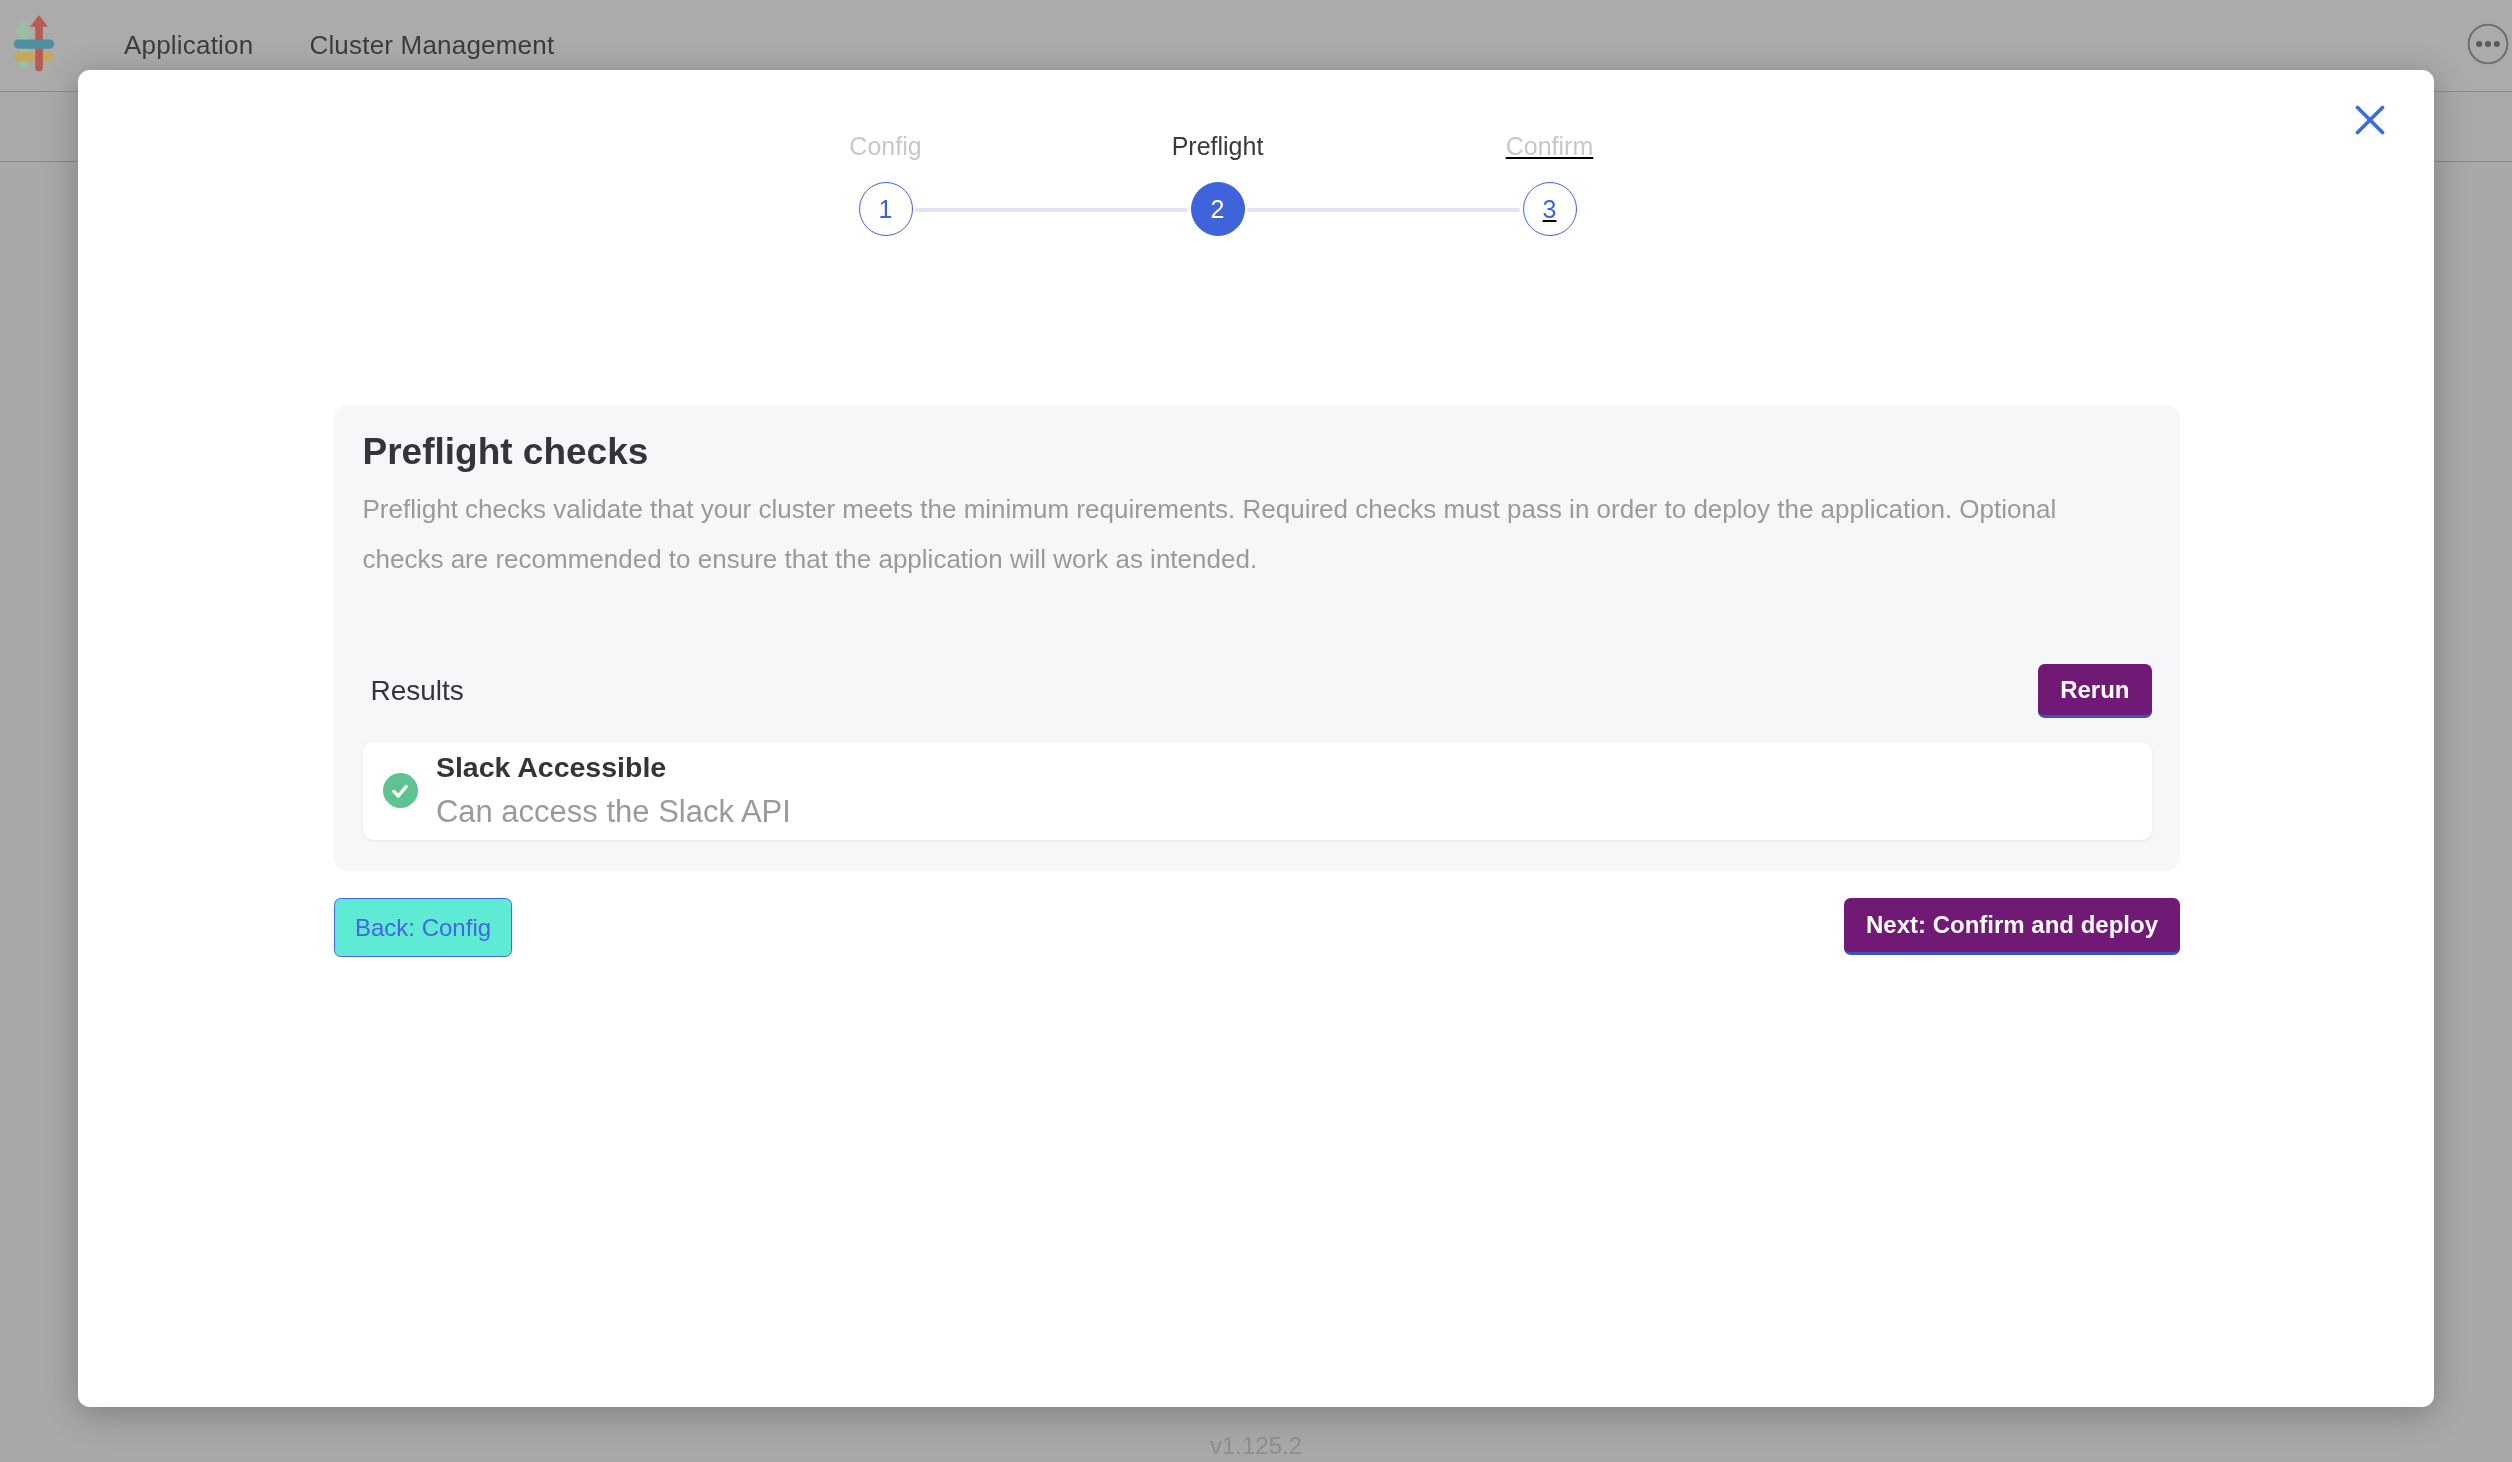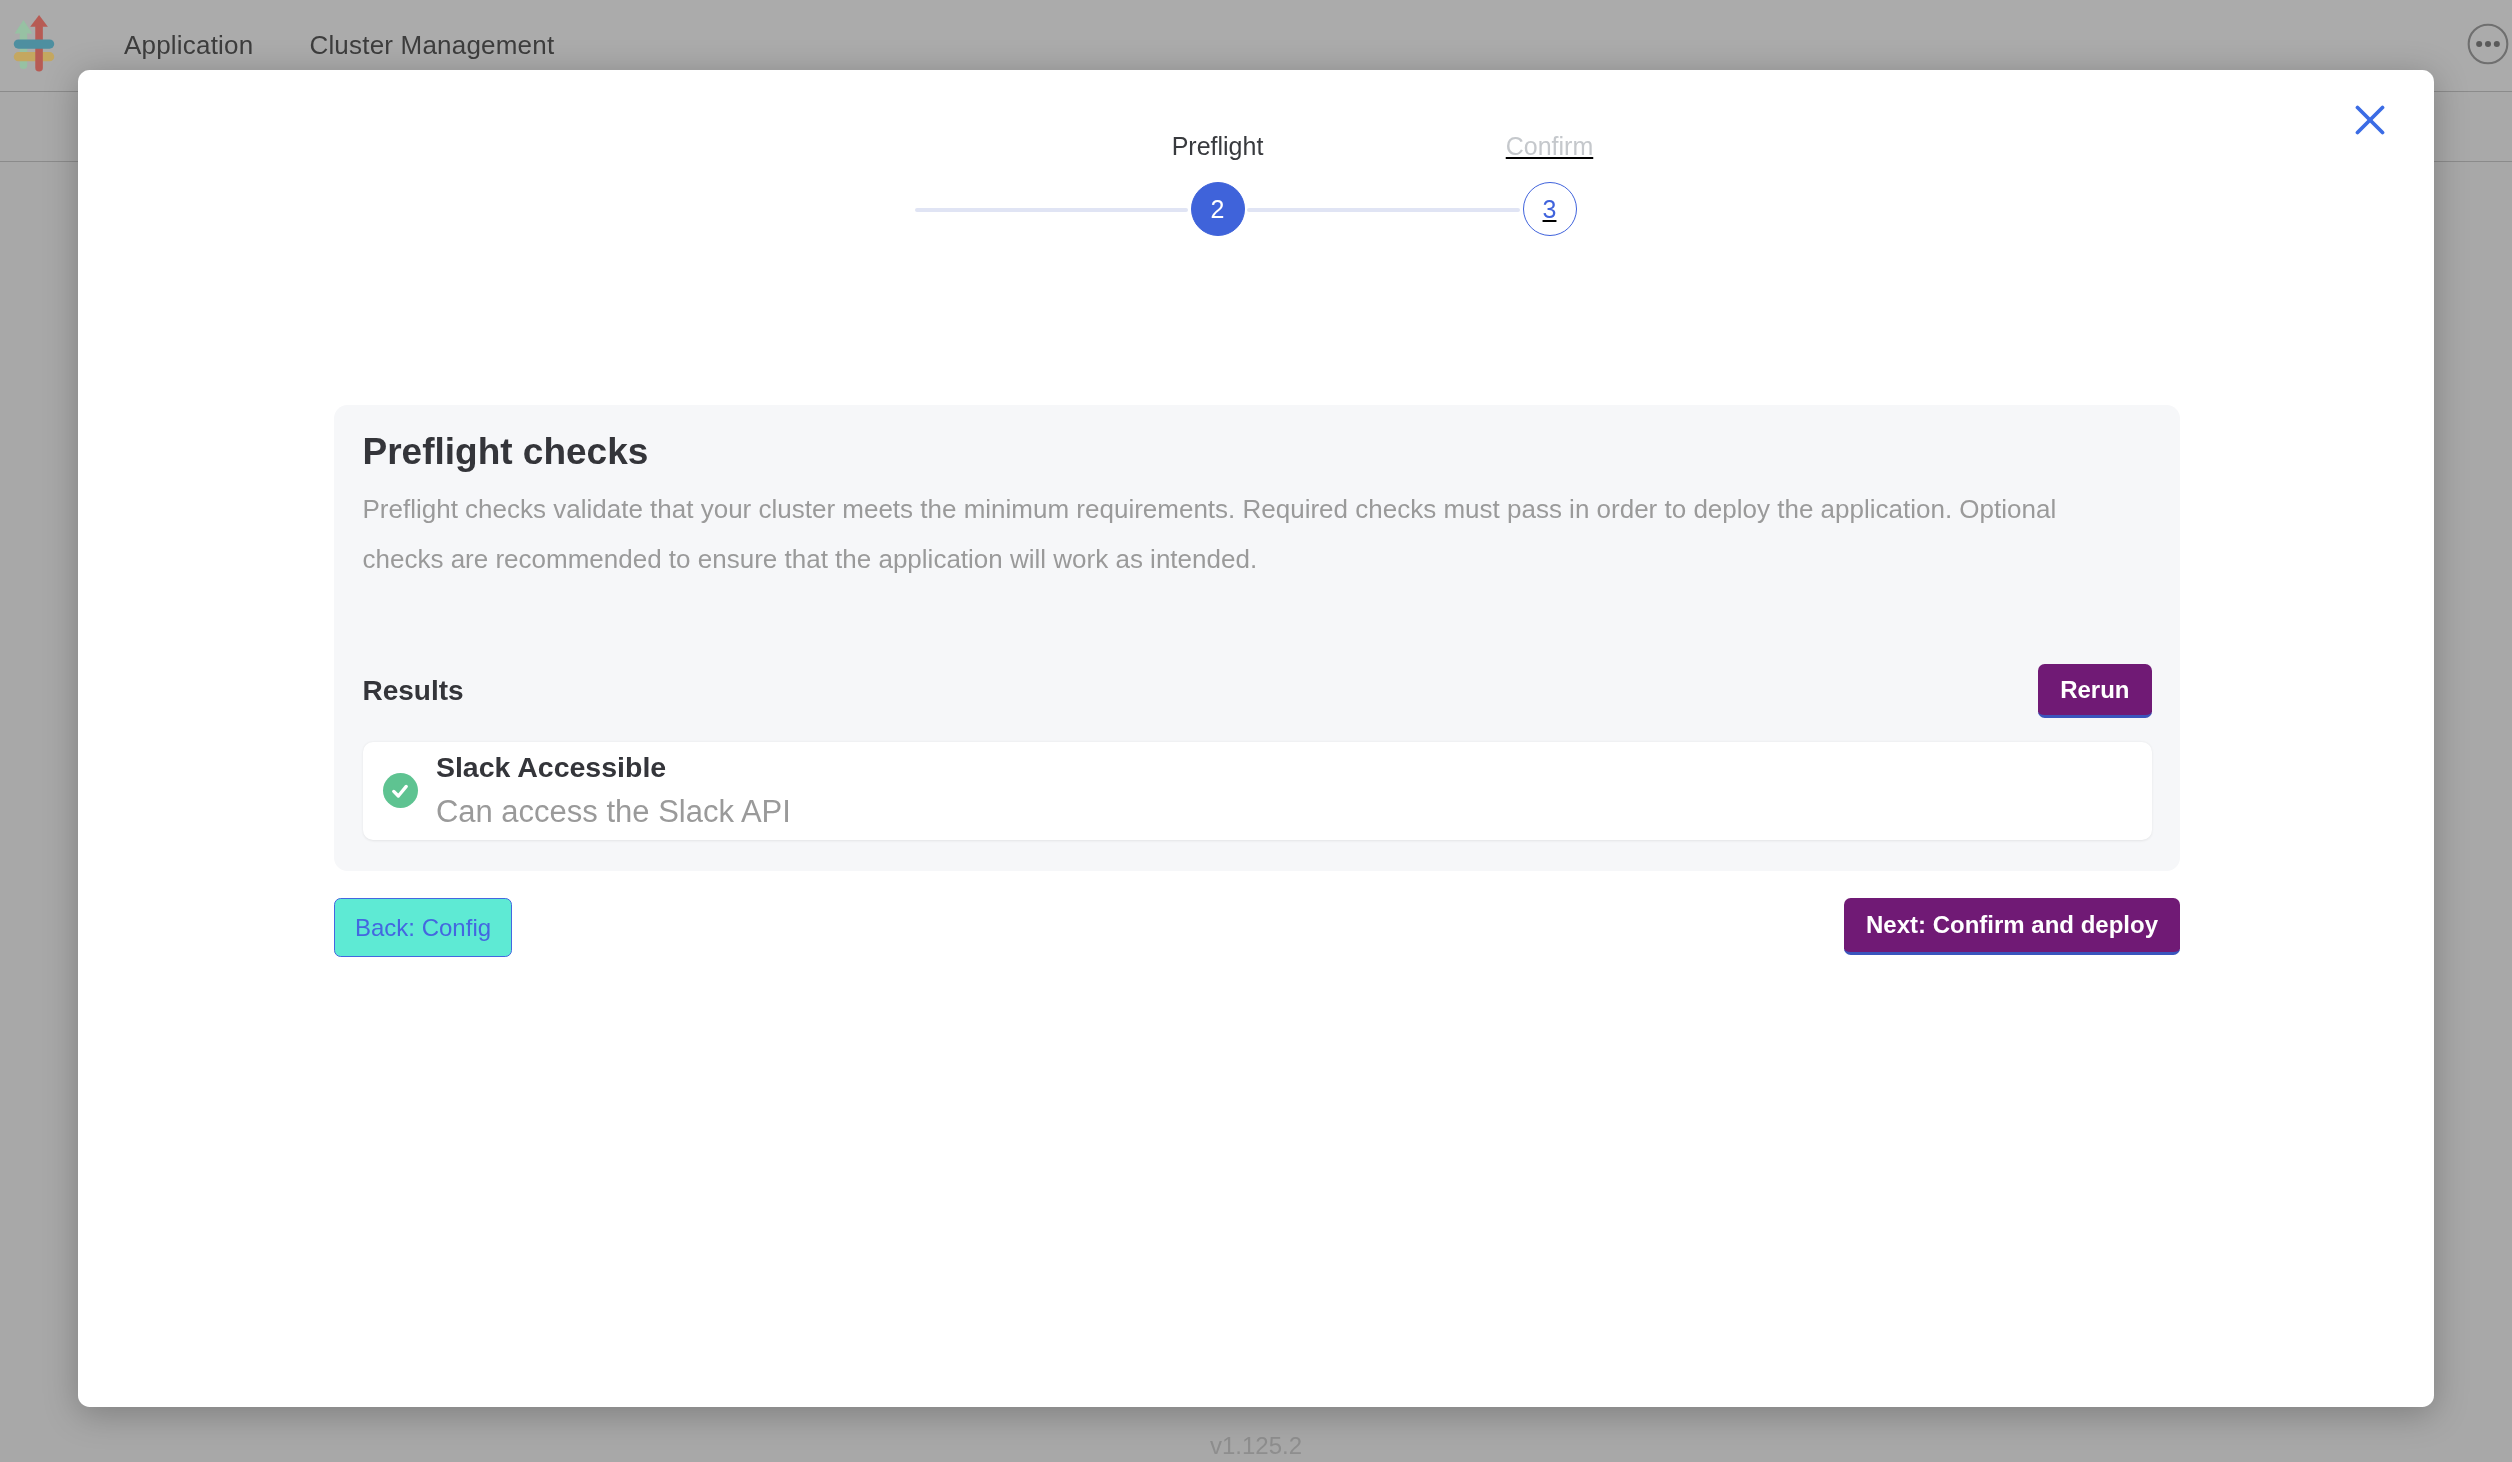--- a/index.html
+++ b/index.html
@@ -44,21 +44,21 @@
   .connector{position:absolute;top:138px;height:4.2px;background:#e0e4f4;border-radius:2.5px;}
   .connector.s1{left:837px;width:273px;}
   .connector.s2{left:1169px;width:273px;}
 
   
   .panel{position:absolute;left:256px;top:335px;width:1846px;height:466px;box-sizing:border-box;
     background:#f6f7f9;border-radius:13.4px;padding:25px 28.5px;}
   .panel h1{margin:0;font-size:37px;line-height:1.18;font-weight:bold;color:#34353a;}
   .panel-desc{margin:11.7px 0 0 0;width:1757px;font-size:26px;line-height:1.9;color:#9a9a9a;}
   .results-header{margin-top:80px;display:flex;align-items:center;justify-content:space-between;}
-  .results-header h2{margin:0;font-size:28px;font-weight:bold;color:#34353a;text-align:right;}
+  .results-header h2{margin:8px;font-size:28px;font-weight:normal;color:#34353a;text-align:right;}
   .btn-primary{
     background:#701a75;color:#ffffff;font-family:"Liberation Sans",sans-serif;
     font-size:24px;font-weight:bold;border:none;border-bottom:3.4px solid #3a55bd;
     border-radius:6.7px;height:54px;padding:0 22px;cursor:pointer;}
   .result-row{margin-top:23.5px;height:98px;box-sizing:border-box;background:#ffffff;border-radius:10px;
     box-shadow:0 0.8px 2.5px rgba(0,0,0,.08);display:flex;align-items:center;padding:0 20px;}
   .check-circle{width:35px;height:35px;border-radius:50%;background:#5ec391;flex:0 0 auto;
     display:flex;align-items:center;justify-content:center;}
   .result-text{margin-left:18.4px;display:flex;flex-direction:column;}
   .result-title{font-size:28.5px;font-weight:bold;color:#34353a;}
@@ -117,20 +117,24 @@
         <line x1="3" y1="3" x2="33" y2="33" stroke="#3b6ce5" stroke-width="4.5" stroke-linecap="round"></line>
         <line x1="33" y1="3" x2="3" y2="33" stroke="#3b6ce5" stroke-width="4.5" stroke-linecap="round"></line>
       </svg>
     </span>
   </button>
 
   <div class="stepper">
     <div class="connector s1"></div>
     <div class="connector s2"></div>
 
+    <div class="step-col c1">
+      <div class="step-label">Config</div>
+      <div class="step-circle">1</div>
+    </div>
     <div class="step-col c2 active">
       <div class="step-label">Preflight</div>
       <div class="step-circle">2</div>
     </div>
     <div class="step-col c3">
       <div class="step-label">Confirm</div>
       <div class="step-circle">3</div>
     </div>
   </div>
 

